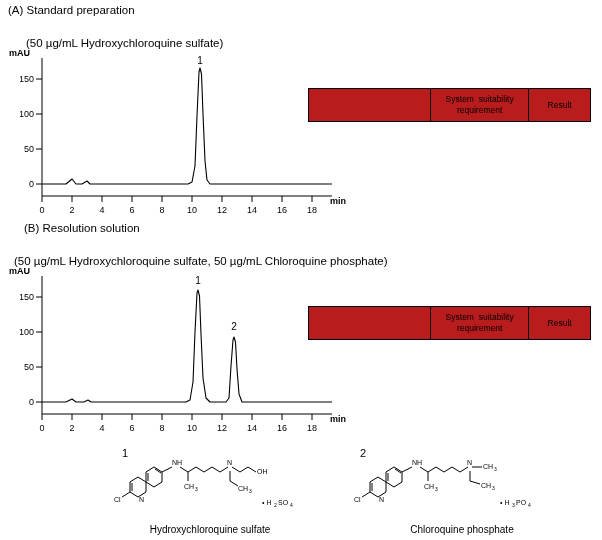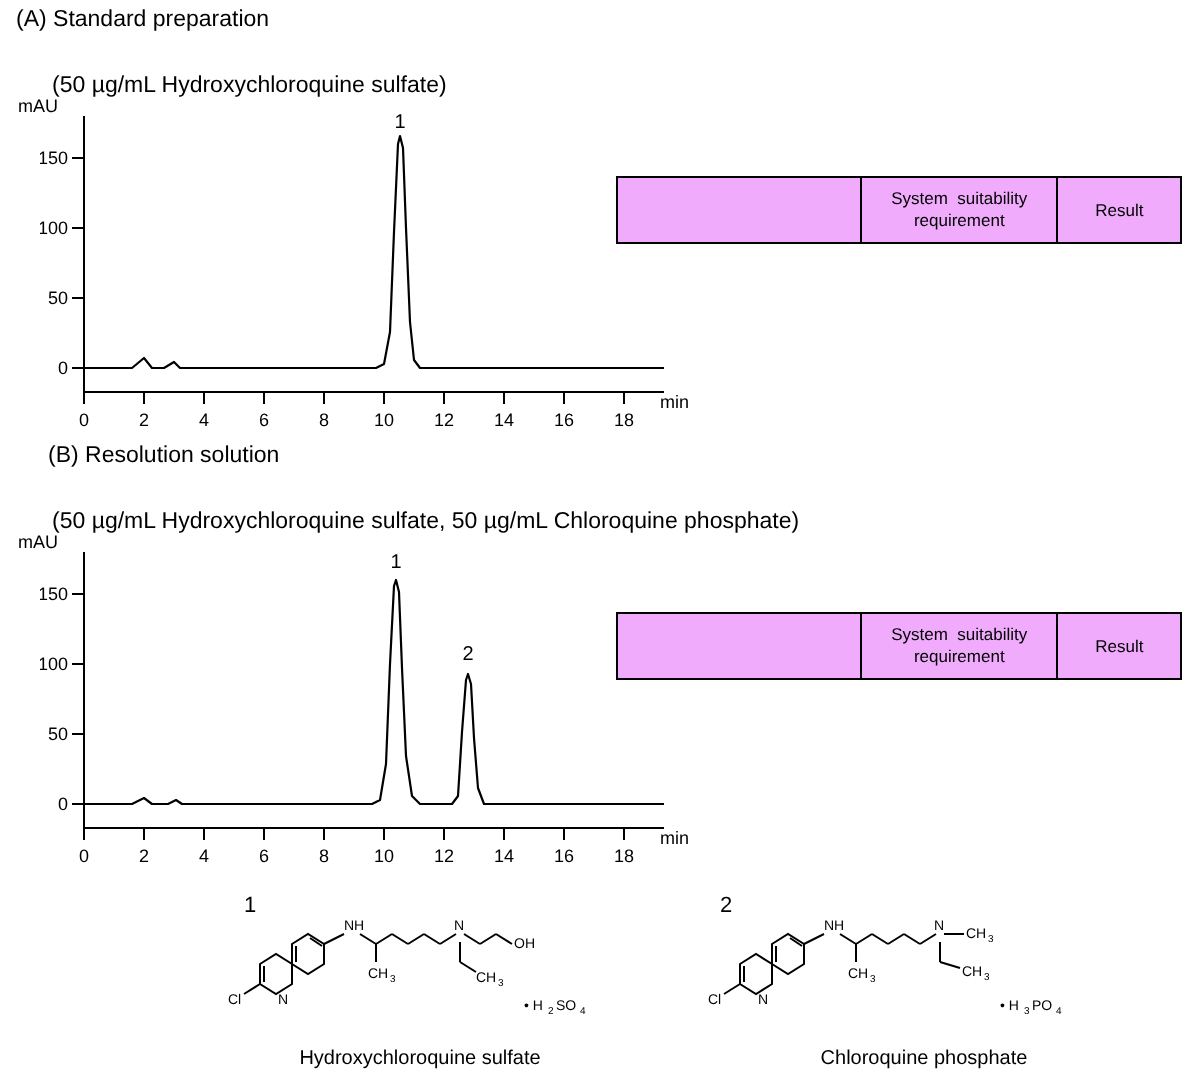--- a/index.html
+++ b/index.html
@@ -4,29 +4,29 @@
 <style>
   html,body{margin:0;padding:0;}
   body{
     width:602px;height:540px;background:#ffffff;
     font-family:"Liberation Sans", sans-serif;
     color:#000;font-size:11px;position:relative;overflow:hidden;
   }
   .abs{position:absolute;}
   .panel-title{font-size:11.5px;white-space:nowrap;text-align:right;}
   .panel-sub{font-size:11.5px;white-space:nowrap;margin-top:14px;}
-  .axis-label{font-size:9px;}
+  .axis-label{font-size:9px;font-weight:bold;}
   
   .chrom{position:absolute;}
   .chrom svg{display:block;}
   
   table.suit{
     border-collapse:collapse;
     font-size:8.5px;
-    background:#f0abfc;
+    background:#b91c1c;
   }
   table.suit td{
     border:1px solid #000;
     text-align:center;
     vertical-align:middle;
     padding:3px 4px;
     line-height:1.25;
   }
   .suit-head td{height:26px;}
   .suit-body td{height:34px;}
@@ -98,21 +98,21 @@
   <tbody>
       <tr class="suit-head">
     <td style="width:130px;"></td>
     <td style="width:96px;">System&nbsp; suitability<br>requirement</td>
     <td style="width:57px;">Result</td>
   </tr>
 </tbody>
   </table>
 
 <div class="abs panel-title" style="left:24px;top:222px;">(B) Resolution solution</div>
-<div class="abs panel-sub" style="left:26px;top:241px;">(50 µg/mL Hydroxychloroquine sulfate, 50 µg/mL Chloroquine phosphate)</div>
+<div class="abs panel-sub" style="left:14px;top:241px;">(50 µg/mL Hydroxychloroquine sulfate, 50 µg/mL Chloroquine phosphate)</div>
 
 <div class="abs axis-label" style="left:9px;top:266px;">mAU</div>
 
 <div class="chrom" style="left:20px;top:274px;">
 <svg width="320" height="160" viewBox="0 0 320 160">
   <line x1="22" y1="2" x2="22" y2="140" stroke="#000" stroke-width="1"></line>
   <line x1="22" y1="140" x2="312" y2="140" stroke="#000" stroke-width="1"></line>
   <g stroke="#000" stroke-width="1">
     <line x1="16" y1="128" x2="22" y2="128"></line>
     <line x1="16" y1="93" x2="22" y2="93"></line>

